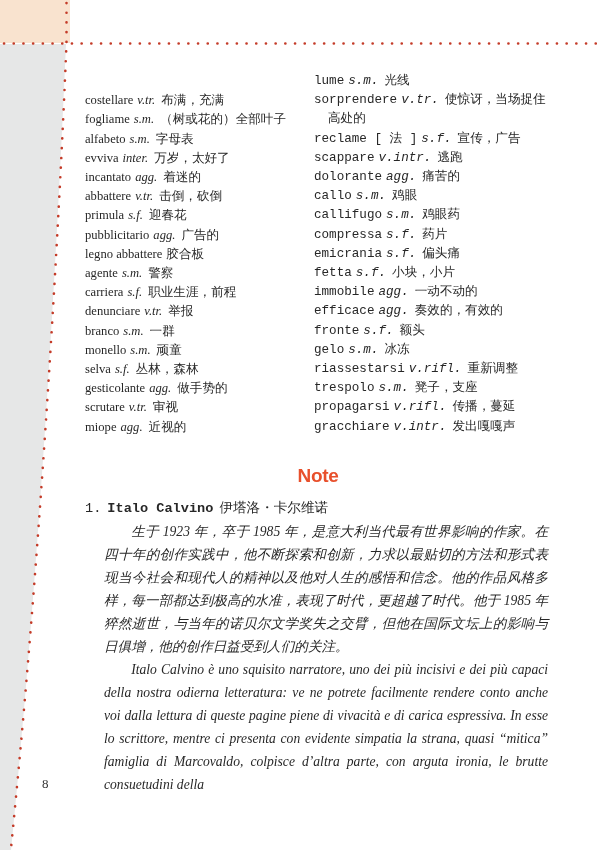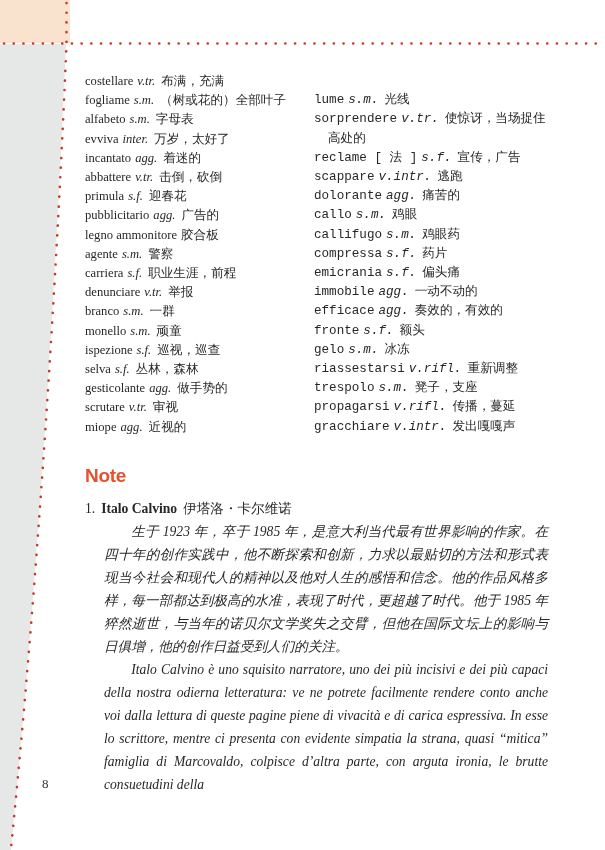--- a/index.html
+++ b/index.html
@@ -13,25 +13,25 @@
   .decor{position:absolute;left:0;top:0;width:605px;height:850px;display:block;}
   .content{position:absolute;left:85px;top:0;width:466px;}
   .vocab{display:flex;padding-top:72px;font-size:12.6px;line-height:19.2px;align-items:flex-end;}
   .vcol-left{width:229px;flex:none;}
   .vcol-right{flex:none;font-family:Liberation Mono, monospace;}
   .vocab-line{white-space:nowrap;}
   .term{margin-right:4px;}
   .pos{font-style:italic;margin-right:6px;}
   .cont{padding-left:14px;}
   .note-heading{
-    margin:28px 0 10px 0;text-align:left;
+    margin:28px 0 10px 0;text-align:center;
     font-family:"Liberation Sans", sans-serif;font-weight:bold;
     font-size:19px;letter-spacing:-0.3px;color:var(--note-color);
   }
-  .note-item{font-size:13.6px;line-height:23px;}
+  .note-item{font-size:13.6px;line-height:23px;font-family:Liberation Mono, monospace;}
   .note-item .bold{font-weight:bold;margin:0 6px 0 6px;}
   .para{margin:0 0 0 19px;width:444px;text-align:justify;
     font-size:13.6px;line-height:23px;text-indent:2em;font-style:italic;}
   .page-number{position:absolute;left:42px;top:776px;font-size:13px;color:#333;}
 </style>
 </head>
 <body style="--note-color: #e8502c; --dots-color: #c43b28; --corner-color: #f9e3cf; --strip-color: #e6e7e7;">
 
 <svg class="decor" viewBox="0 0 605 850" xmlns="http://www.w3.org/2000/svg">
   <rect x="0" y="0" width="70" height="43" style="fill:var(--corner-color);"></rect>
@@ -45,43 +45,43 @@
   <div class="vocab">
     <div class="vcol-left" id="vocab-left">
         <div class="vocab-line"><span class="term">costellare</span><span class="pos">v.tr.</span><span class="def">布满，充满</span></div>
         <div class="vocab-line"><span class="term">fogliame</span><span class="pos">s.m.</span><span class="def">（树或花的）全部叶子</span></div>
         <div class="vocab-line"><span class="term">alfabeto</span><span class="pos">s.m.</span><span class="def">字母表</span></div>
         <div class="vocab-line"><span class="term">evviva</span><span class="pos">inter.</span><span class="def">万岁，太好了</span></div>
         <div class="vocab-line"><span class="term">incantato</span><span class="pos">agg.</span><span class="def">着迷的</span></div>
         <div class="vocab-line"><span class="term">abbattere</span><span class="pos">v.tr.</span><span class="def">击倒，砍倒</span></div>
         <div class="vocab-line"><span class="term">primula</span><span class="pos">s.f.</span><span class="def">迎春花</span></div>
         <div class="vocab-line"><span class="term">pubblicitario</span><span class="pos">agg.</span><span class="def">广告的</span></div>
-        <div class="vocab-line"><span class="term">legno ammonitore</span><span class="def">胶合板</span></div>
+        <div class="vocab-line"><span class="term">legno abbattere</span><span class="def">胶合板</span></div>
         <div class="vocab-line"><span class="term">agente</span><span class="pos">s.m.</span><span class="def">警察</span></div>
         <div class="vocab-line"><span class="term">carriera</span><span class="pos">s.f.</span><span class="def">职业生涯，前程</span></div>
         <div class="vocab-line"><span class="term">denunciare</span><span class="pos">v.tr.</span><span class="def">举报</span></div>
         <div class="vocab-line"><span class="term">branco</span><span class="pos">s.m.</span><span class="def">一群</span></div>
         <div class="vocab-line"><span class="term">monello</span><span class="pos">s.m.</span><span class="def">顽童</span></div>
-        <div class="vocab-line"><span class="term">ispezione</span><span class="pos">s.f.</span><span class="def">巡视，巡查</span></div>
         <div class="vocab-line"><span class="term">selva</span><span class="pos">s.f.</span><span class="def">丛林，森林</span></div>
         <div class="vocab-line"><span class="term">gesticolante</span><span class="pos">agg.</span><span class="def">做手势的</span></div>
         <div class="vocab-line"><span class="term">scrutare</span><span class="pos">v.tr.</span><span class="def">审视</span></div>
         <div class="vocab-line"><span class="term">miope</span><span class="pos">agg.</span><span class="def">近视的</span></div>
       </div>
     <div class="vcol-right" id="vocab-right">
         <div class="vocab-line"><span class="term">lume</span><span class="pos">s.m.</span><span class="def">光线</span></div>
         <div class="vocab-line"><span class="term">sorprendere</span><span class="pos">v.tr.</span><span class="def">使惊讶，当场捉住</span></div>
         <div class="vocab-line"><span class="def cont">高处的</span></div>
         <div class="vocab-line"><span class="term">reclame [ 法 ]</span><span class="pos">s.f.</span><span class="def">宣传，广告</span></div>
         <div class="vocab-line"><span class="term">scappare</span><span class="pos">v.intr.</span><span class="def">逃跑</span></div>
         <div class="vocab-line"><span class="term">dolorante</span><span class="pos">agg.</span><span class="def">痛苦的</span></div>
         <div class="vocab-line"><span class="term">callo</span><span class="pos">s.m.</span><span class="def">鸡眼</span></div>
         <div class="vocab-line"><span class="term">callifugo</span><span class="pos">s.m.</span><span class="def">鸡眼药</span></div>
         <div class="vocab-line"><span class="term">compressa</span><span class="pos">s.f.</span><span class="def">药片</span></div>
         <div class="vocab-line"><span class="term">emicrania</span><span class="pos">s.f.</span><span class="def">偏头痛</span></div>
+        <div class="vocab-line"><span class="term">fetta</span><span class="pos">s.f.</span><span class="def">小块，小片</span></div>
         <div class="vocab-line"><span class="term">immobile</span><span class="pos">agg.</span><span class="def">一动不动的</span></div>
         <div class="vocab-line"><span class="term">efficace</span><span class="pos">agg.</span><span class="def">奏效的，有效的</span></div>
         <div class="vocab-line"><span class="term">fronte</span><span class="pos">s.f.</span><span class="def">额头</span></div>
         <div class="vocab-line"><span class="term">gelo</span><span class="pos">s.m.</span><span class="def">冰冻</span></div>
         <div class="vocab-line"><span class="term">riassestarsi</span><span class="pos">v.rifl.</span><span class="def">重新调整</span></div>
         <div class="vocab-line"><span class="term">trespolo</span><span class="pos">s.m.</span><span class="def">凳子，支座</span></div>
         <div class="vocab-line"><span class="term">propagarsi</span><span class="pos">v.rifl.</span><span class="def">传播，蔓延</span></div>
         <div class="vocab-line"><span class="term">gracchiare</span><span class="pos">v.intr.</span><span class="def">发出嘎嘎声</span></div>
       </div>
   </div>

